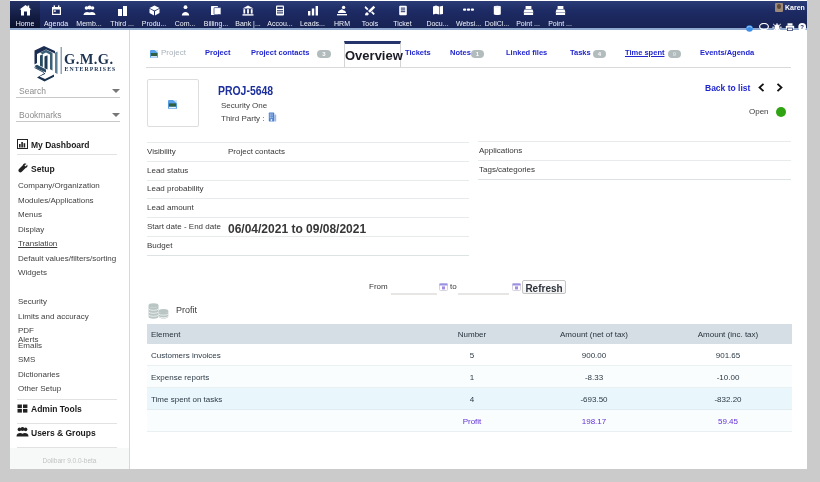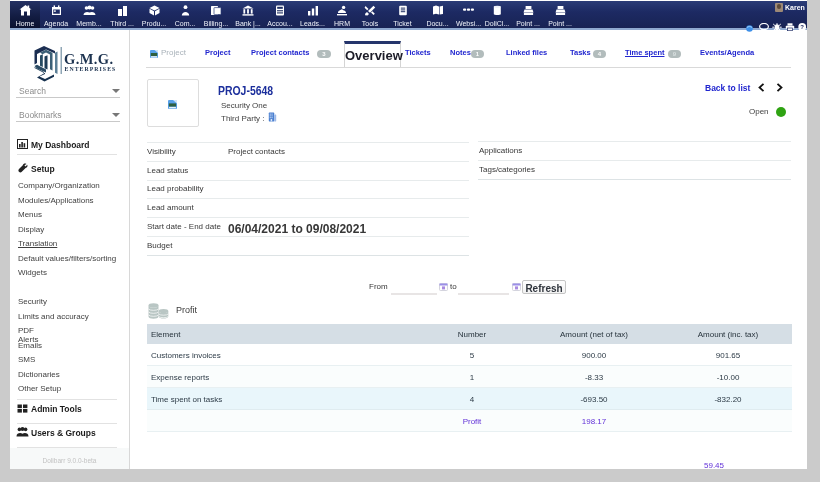--- a/index.html
+++ b/index.html
@@ -387,15 +387,15 @@
 </div>
 <div class="ptrow" style="top:388px; background:#e9f6fb; border-bottom:1px solid #e0ecf0;">
 <div class="pttxt" style="left:4px;">Time spent on tasks</div>
 <div class="pttxt num" style="right:270px; width:100px;">4</div>
 <div class="pttxt num" style="right:138px; width:120px;">-693.50</div>
 <div class="pttxt num" style="right:4px; width:120px;">-832.20</div>
 </div>
 <div class="ptrow" style="top:410px; background:#fafdfd; border-bottom:1px solid #e8f0f2;">
 <div class="pttxt num" style="right:270px; width:100px; color:#6333d8;">Profit</div>
 <div class="pttxt num" style="right:138px; width:120px; color:#6333d8;">198.17</div>
-<div class="pttxt num" style="right:18px; width:120px; color:#6333d8;margin-top:44px;">59.45</div>
+<div class="pttxt num" style="right:4px; width:120px; color:#6333d8;">59.45</div>
 </div>
 </div>
 
 </body></html>

